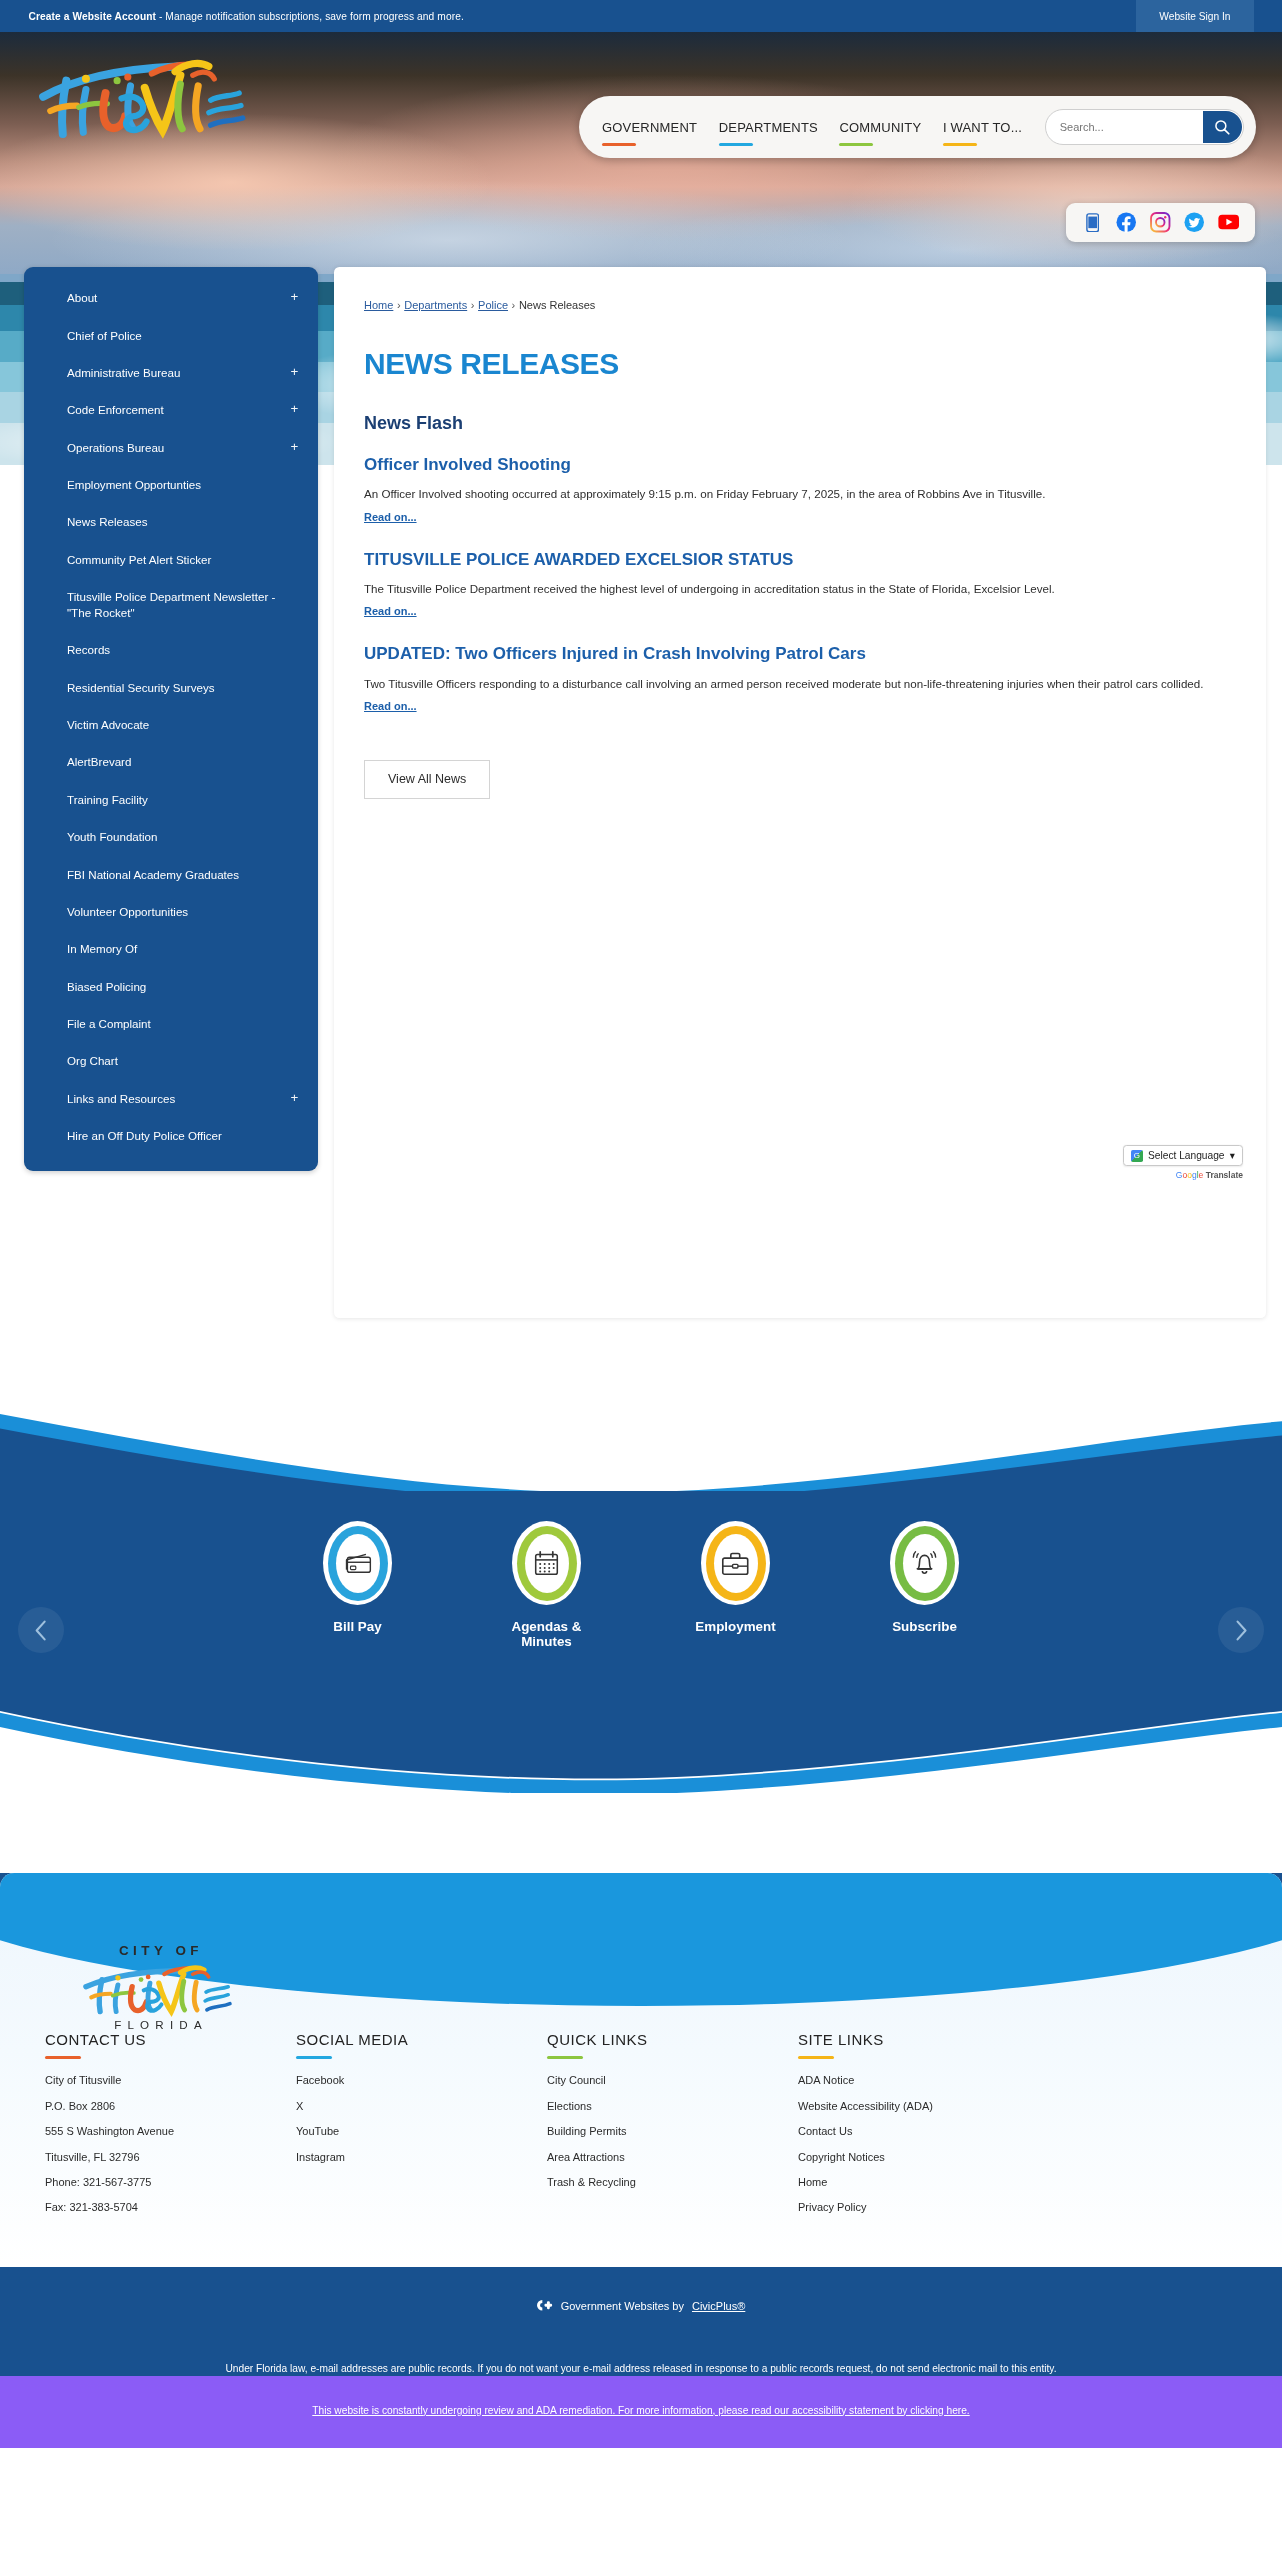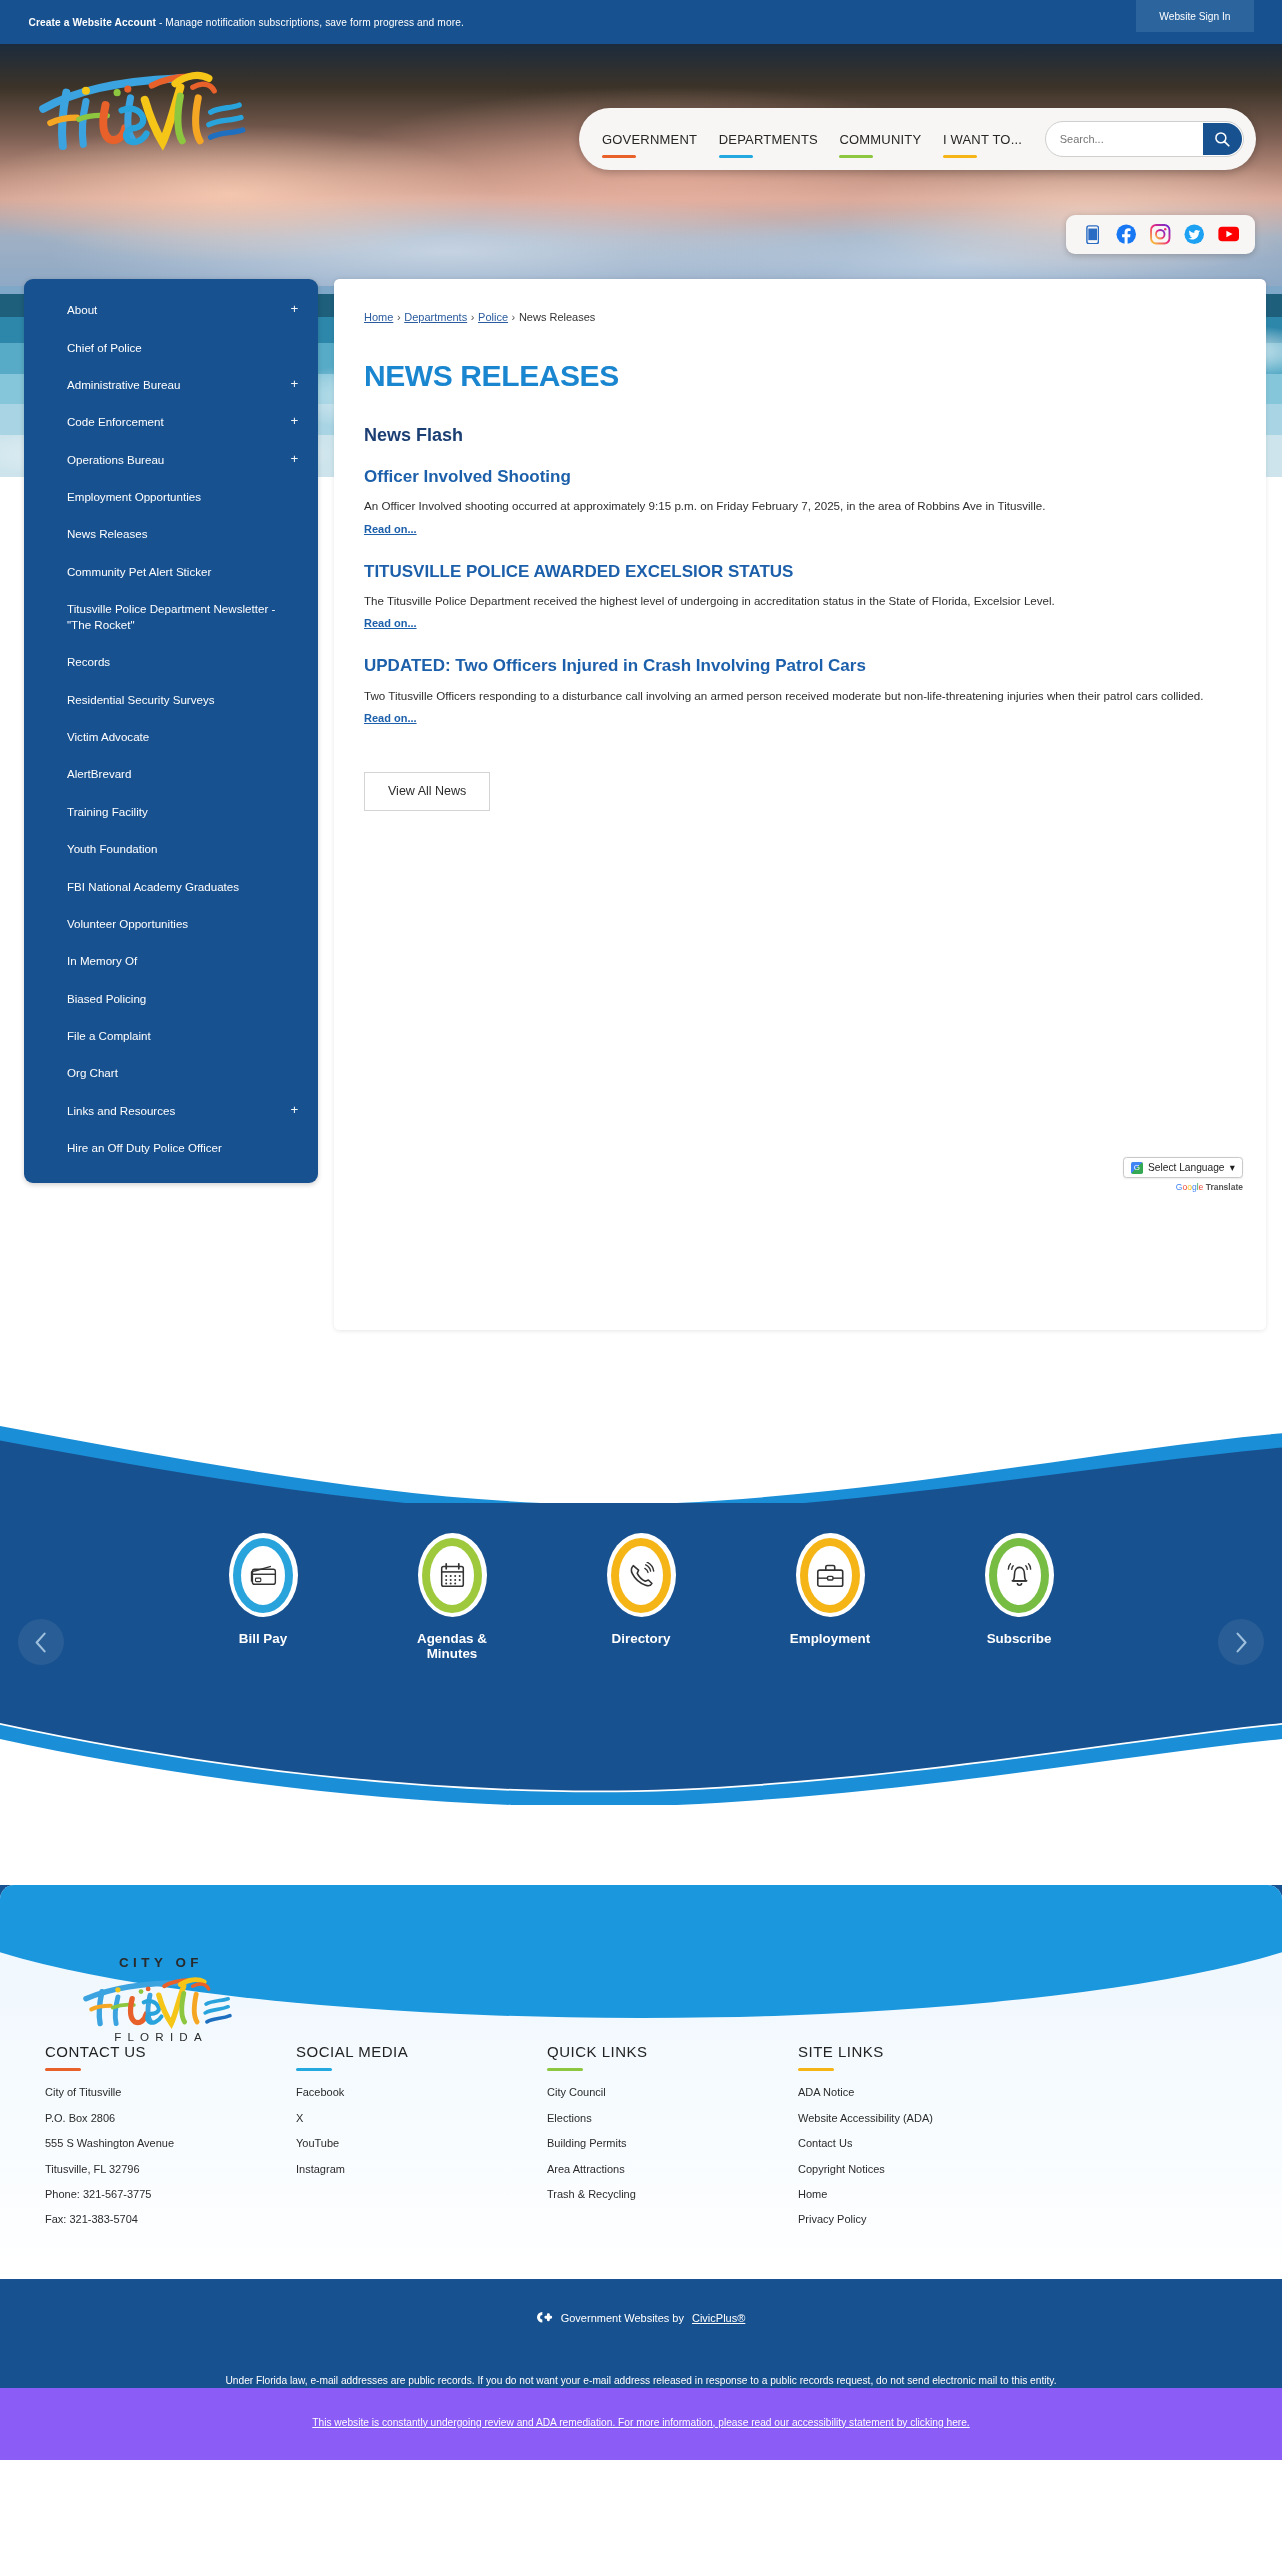--- a/index.html
+++ b/index.html
@@ -5,21 +5,21 @@
   * { box-sizing: border-box; margin: 0; padding: 0; }
   html, body {
     width: 1282px;
     font-family: "Liberation Sans", sans-serif;
     background: #ffffff;
   }
   body { width: 1282px; min-height: 2576px; overflow-x: hidden; }
 
   
   .util-bar {
-    height: 44px;
+    height: 32px;
     background: #18518f;
     display: flex;
     align-items: center;
     position: relative;
     z-index: 60;
   }
   .util-text {
     margin-left: 28.5px;
     font-size: 10.2px;
     color: #ffffff;
@@ -691,35 +691,20 @@
                     <circle cx="23" cy="20" r="1.1"></circle>
                     <circle cx="8" cy="24" r="1.1"></circle>
                     <circle cx="13" cy="24" r="1.1"></circle>
                     <circle cx="18" cy="24" r="1.1"></circle>
                   </g>
                 </svg>
               </div>
             </div>
           </div>
           <div class="ql-label">Agendas &amp; Minutes</div>
-        </div>
-        <div class="ql-item">
-          <div class="ring">
-            <div class="ring-in" style="background:#f5b517">
-              <div class="ring-core">
-                <svg width="28.5" height="27" viewBox="0 0 32 30">
-                  <path d="M7 4 C5 6 4 9 6 13 C9 19 15 24 21 26 C24 27 27 26 28 24 L24 20 L20.5 21.5 C17.5 20 13 15.5 11.5 12.5 L13 9 Z" fill="none" stroke="#333" stroke-width="1.8" stroke-linejoin="round"></path>
-                  <path d="M21 3 C24 4.5 26 7 26.5 10" stroke="#333" stroke-width="1.5" fill="none" stroke-linecap="round"></path>
-                  <path d="M20 7 C22 8 23.3 9.7 23.6 11.6" stroke="#333" stroke-width="1.5" fill="none" stroke-linecap="round"></path>
-                  <path d="M22.5 0 C26.6 2 29.4 5.6 30 10" stroke="#333" stroke-width="1.5" fill="none" stroke-linecap="round"></path>
-                </svg>
-              </div>
-            </div>
-          </div>
-          <div class="ql-label">Directory</div>
         </div>
         <div class="ql-item">
           <div class="ring">
             <div class="ring-in" style="background:#f5b517">
               <div class="ring-core">
                 <svg width="28.5" height="25" viewBox="0 0 32 28">
                   <rect x="2" y="8" width="28" height="18" rx="2" fill="none" stroke="#333" stroke-width="1.8"></rect>
                   <path d="M11 8 L11 4.5 A1.8 1.8 0 0 1 12.8 2.7 L19.2 2.7 A1.8 1.8 0 0 1 21 4.5 L21 8" fill="none" stroke="#333" stroke-width="1.8"></path>
                   <line x1="2" y1="17" x2="13" y2="17" stroke="#333" stroke-width="1.6"></line>
                   <line x1="19" y1="17" x2="30" y2="17" stroke="#333" stroke-width="1.6"></line>

